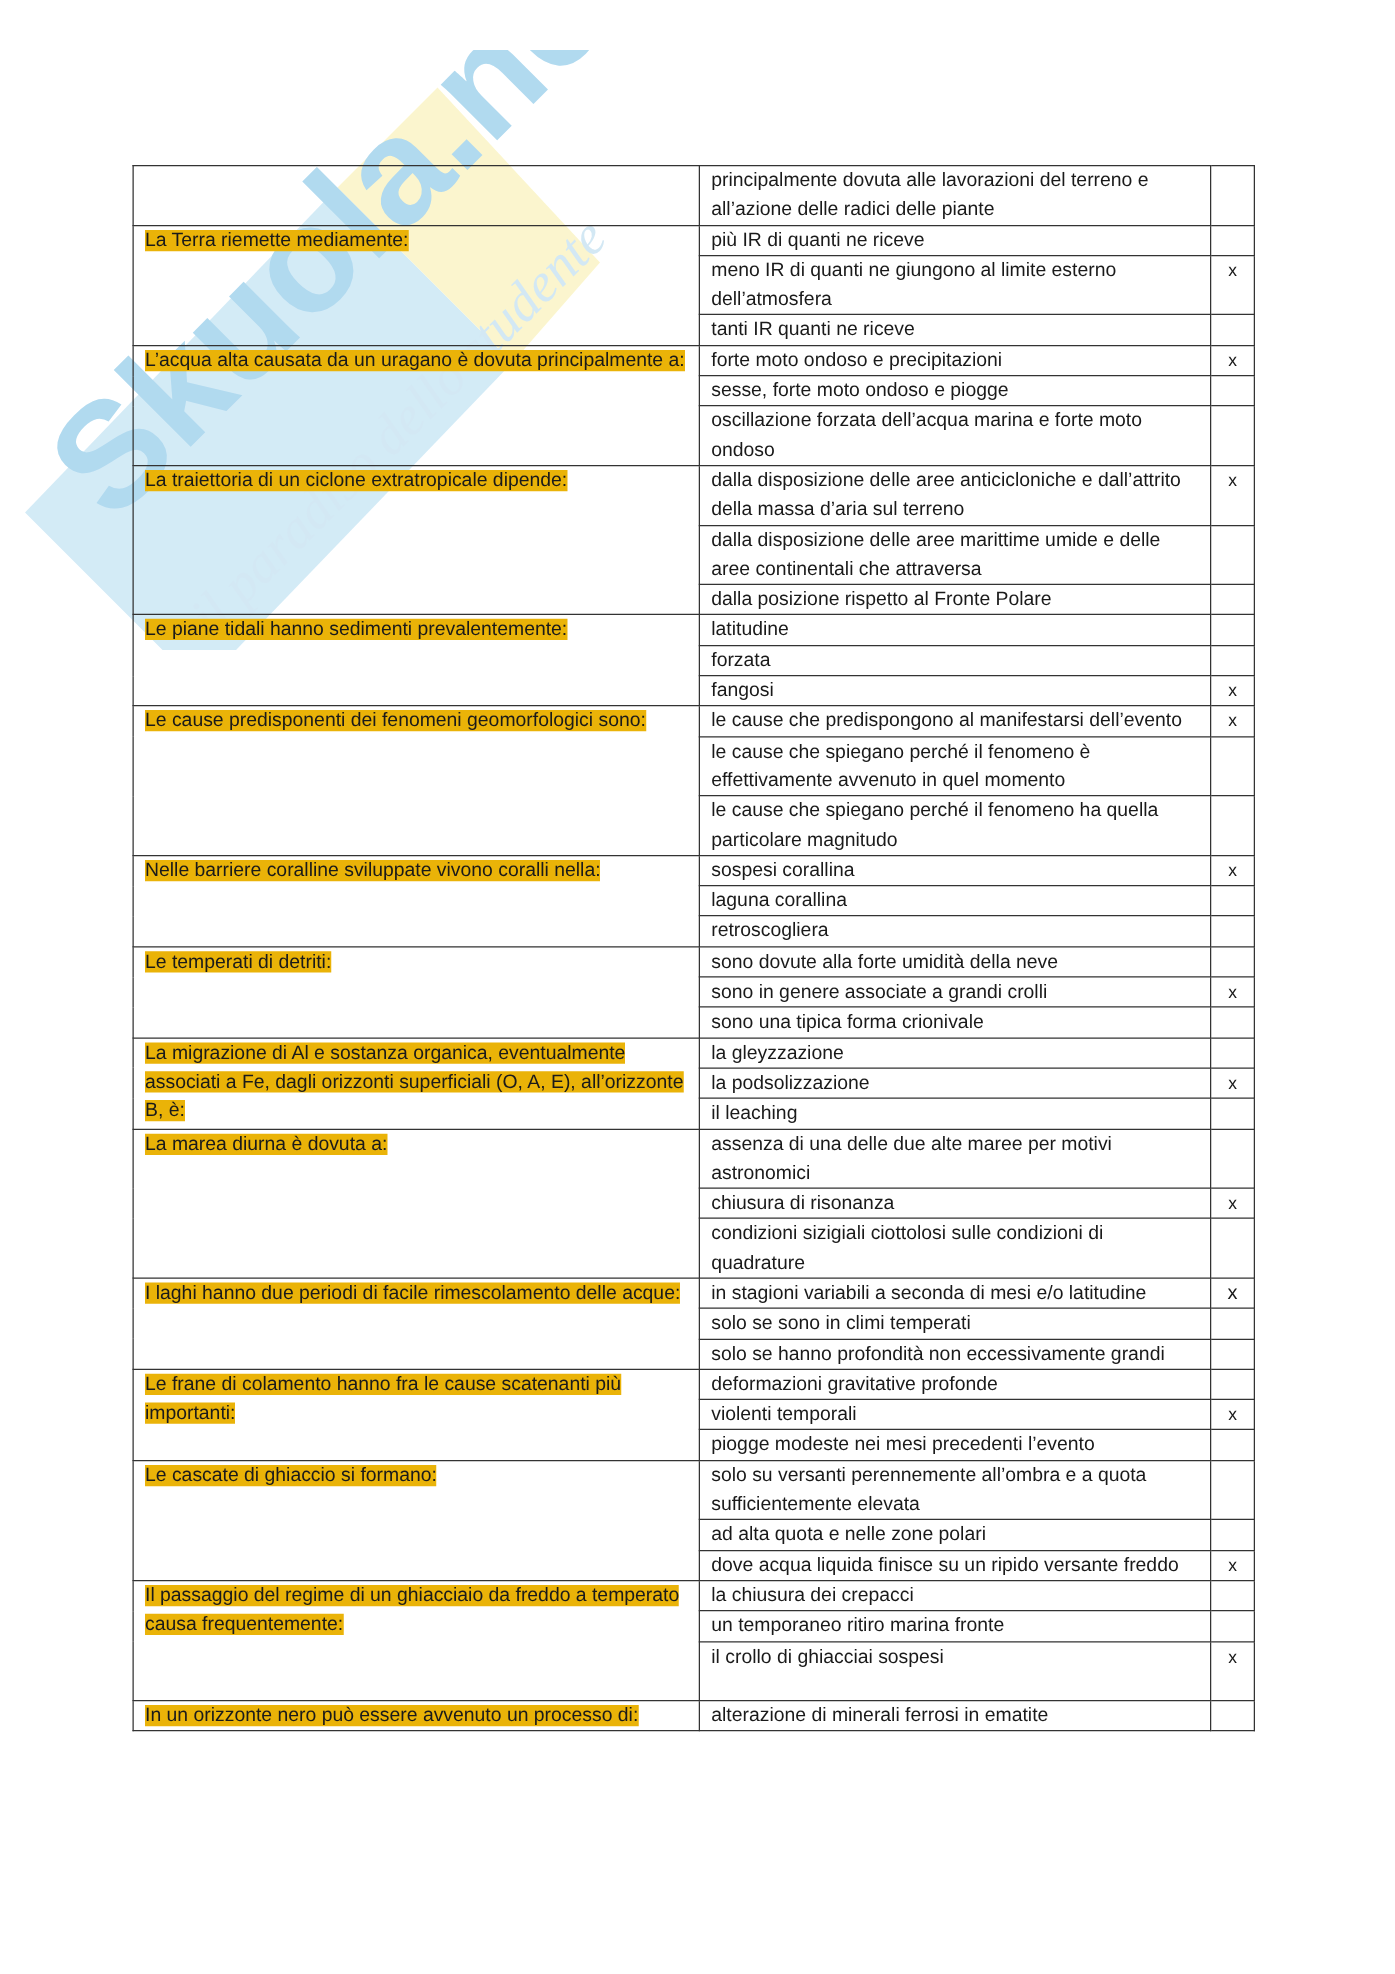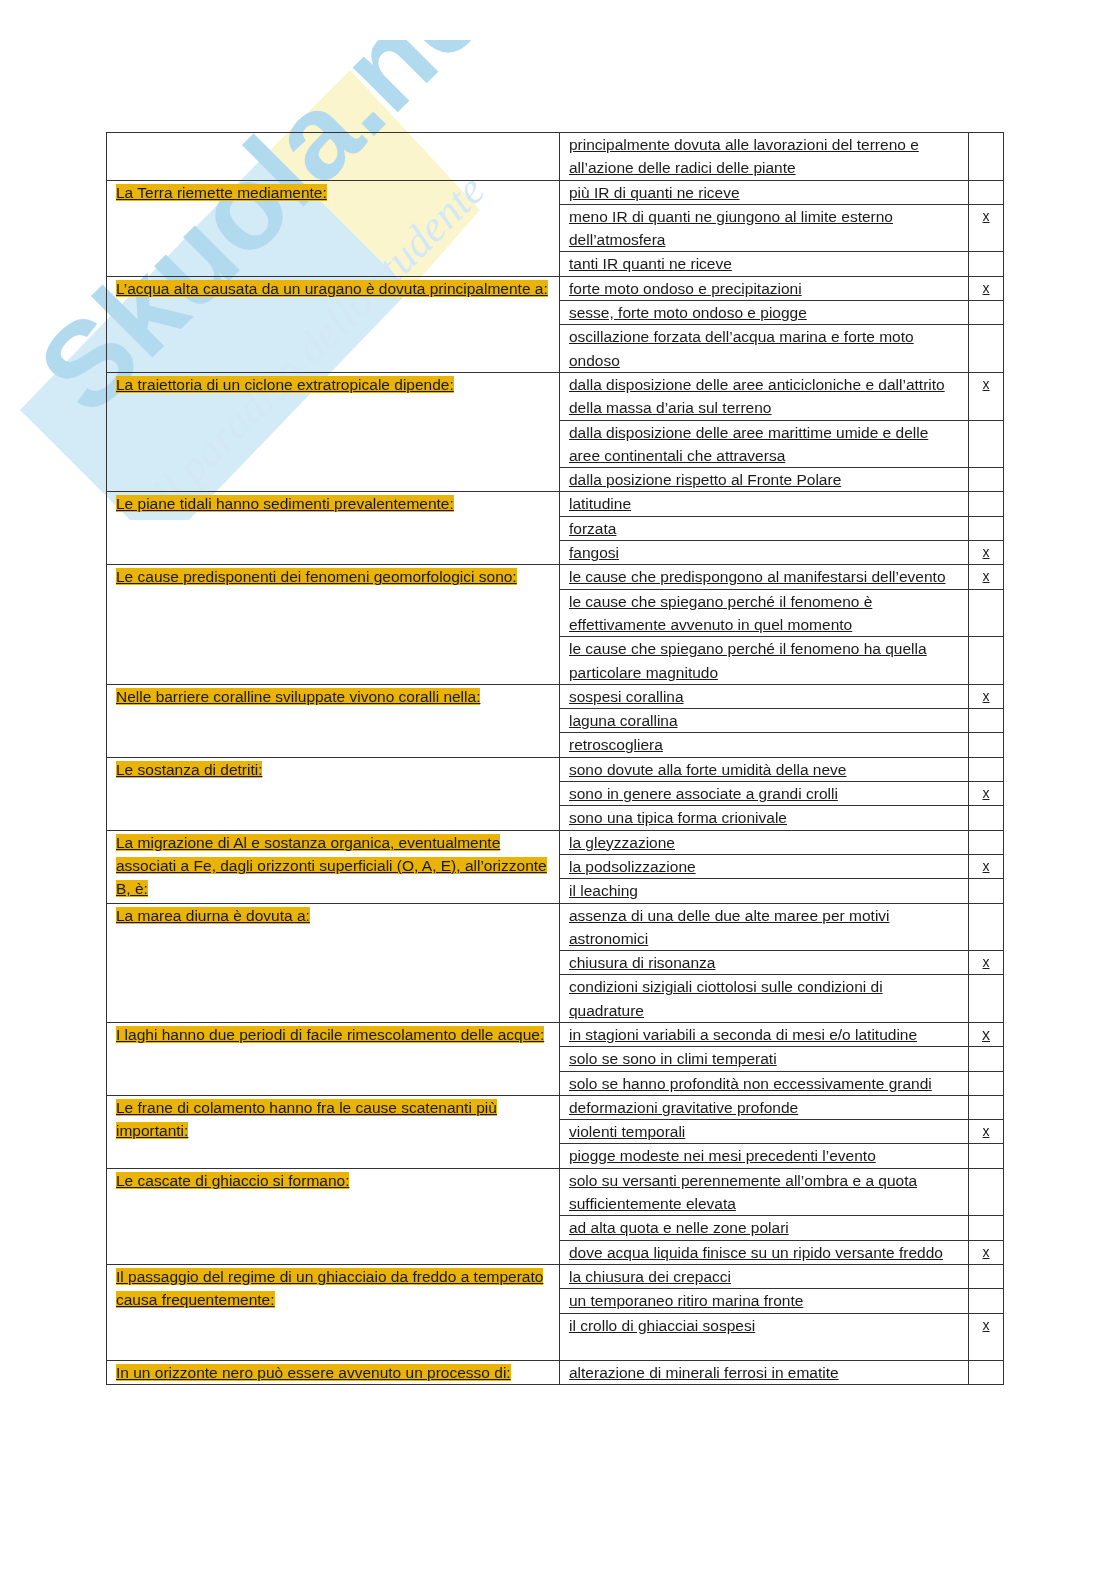--- a/index.html
+++ b/index.html
@@ -4,21 +4,21 @@
 <style>
   html, body { margin: 0; padding: 0; background: #ffffff; }
   body { width: 1116px; height: 1579px; position: relative; overflow: hidden;
          font-family: "Liberation Sans", "DejaVu Sans", sans-serif; color: #1a1a1a; }
 
   .watermark { position: absolute; left: 20px; top: 40px; width: 500px; height: 480px;
                pointer-events: none; z-index: 0; }
 
   .quiz-table { position: absolute; left: 106px; top: 132px; width: 897px;
                 border-collapse: collapse; table-layout: fixed; z-index: 1;
-                font-size: 15.5px; text-decoration: underline; }
+                font-size: 15.5px; }
   .quiz-table col.q { width: 453px; }
   .quiz-table col.a { width: 409px; }
   .quiz-table col.c { width: 35px; }
   .quiz-table td { border: 1px solid #333; padding: 0 9px; vertical-align: top;
                    line-height: 23.3px; background: transparent; }
   .quiz-table td.qcell { padding-top: 0; }
   .quiz-table td.check { text-align: center; padding: 0; font-size: 14px; }
   .quiz-table td.check.middle { vertical-align: middle; font-size: 16px; }
   .hl { background: #eab308; }
   .quiz-table tr.gap td.acell, .quiz-table tr.gap td.check { height: 46.6px; }
@@ -119,21 +119,21 @@
       </tr>
       <tr>
         <td class="acell">laguna corallina</td>
         <td class="check"></td>
       </tr>
       <tr>
         <td class="acell">retroscogliera</td>
         <td class="check"></td>
       </tr>
       <tr>
-        <td class="qcell" rowspan="3"><span class="hl">Le sostanza di detriti:</span></td>
+        <td class="qcell" rowspan="3"><span class="hl">Le temperati di detriti:</span></td>
         <td class="acell">sono dovute alla forte umidità della neve</td>
         <td class="check"></td>
       </tr>
       <tr>
         <td class="acell">sono in genere associate a grandi crolli</td>
         <td class="check">x</td>
       </tr>
       <tr>
         <td class="acell">sono una tipica forma crionivale</td>
         <td class="check"></td>

